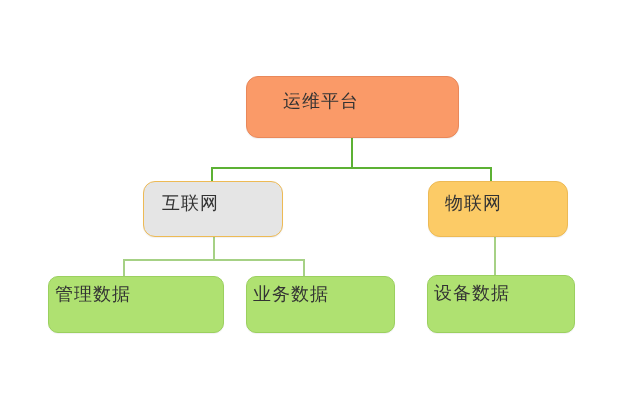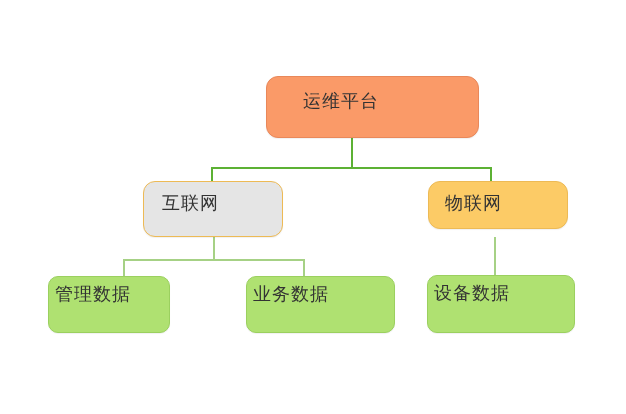--- a/index.html
+++ b/index.html
@@ -26,33 +26,33 @@
 <div class="canvas">
 
   <svg class="edges" width="626" height="414" aria-hidden="true">
     <polyline points="352,138 352,168" stroke="#5CB134"></polyline>
     <polyline points="212,181 212,168 491,168 491,181" stroke="#5CB134"></polyline>
     <polyline points="214,237 214,260" stroke="#A6D185"></polyline>
     <polyline points="124,276 124,260 304,260 304,276" stroke="#A6D185"></polyline>
     <polyline points="495,237 495,275" stroke="#A6D185"></polyline>
   </svg>
 
-  <div class="node" style="left: 246px; top: 76px; width: 213px; height: 62px; background: rgb(250, 154, 104); border-color: rgb(233, 136, 90); border-radius: 12px; padding-left: 36px; padding-top: 13px; color: rgb(51, 51, 51); margin-left: 20px;">
+  <div class="node" style="left: 246px; top: 76px; width: 213px; height: 62px; background: rgb(250, 154, 104); border-color: rgb(233, 136, 90); border-radius: 12px; padding-left: 36px; padding-top: 13px; color: rgb(51, 51, 51);">
     <span class="label">运维平台</span>
   </div>
 
   <div class="node" style="left: 143px; top: 181px; width: 140px; height: 56px; background: #e5e5e5; border-color: rgb(237, 186, 85); border-radius: 12px; padding-left: 18px; padding-top: 10px; color: rgb(51, 51, 51);">
     <span class="label">互联网</span>
   </div>
 
-  <div class="node" style="left: 428px; top: 181px; width: 140px; height: 48px; background: rgb(252, 203, 102); border-color: rgb(237, 186, 85); border-radius: 12px; padding-left: 16px; padding-top: 10px; color: rgb(51, 51, 51);">
+  <div class="node" style="left: 428px; top: 181px; width: 140px; height: 56px; background: rgb(252, 203, 102); border-color: rgb(237, 186, 85); border-radius: 12px; padding-left: 16px; padding-top: 10px; color: rgb(51, 51, 51);">
     <span class="label">物联网</span>
   </div>
 
-  <div class="node" style="left: 48px; top: 276px; width: 122px; height: 57px; background: rgb(175, 225, 113); border-color: rgb(155, 208, 95); border-radius: 10px; padding-left: 6px; padding-top: 6px; color: rgb(51, 51, 51);">
+  <div class="node" style="left: 48px; top: 276px; width: 176px; height: 57px; background: rgb(175, 225, 113); border-color: rgb(155, 208, 95); border-radius: 10px; padding-left: 6px; padding-top: 6px; color: rgb(51, 51, 51);">
     <span class="label">管理数据</span>
   </div>
 
   <div class="node" style="left: 238px; top: 276px; width: 149px; height: 57px; background: rgb(175, 225, 113); border-color: rgb(155, 208, 95); border-radius: 10px; padding-left: 6px; padding-top: 6px; color: rgb(51, 51, 51); margin-left: 8px;">
     <span class="label">业务数据</span>
   </div>
 
   <div class="node" style="left: 427px; top: 275px; width: 148px; height: 58px; background: rgb(175, 225, 113); border-color: rgb(155, 208, 95); border-radius: 10px; padding-left: 6px; padding-top: 6px; color: rgb(51, 51, 51); font-family: Liberation Serif, serif;">
     <span class="label">设备数据</span>
   </div>

